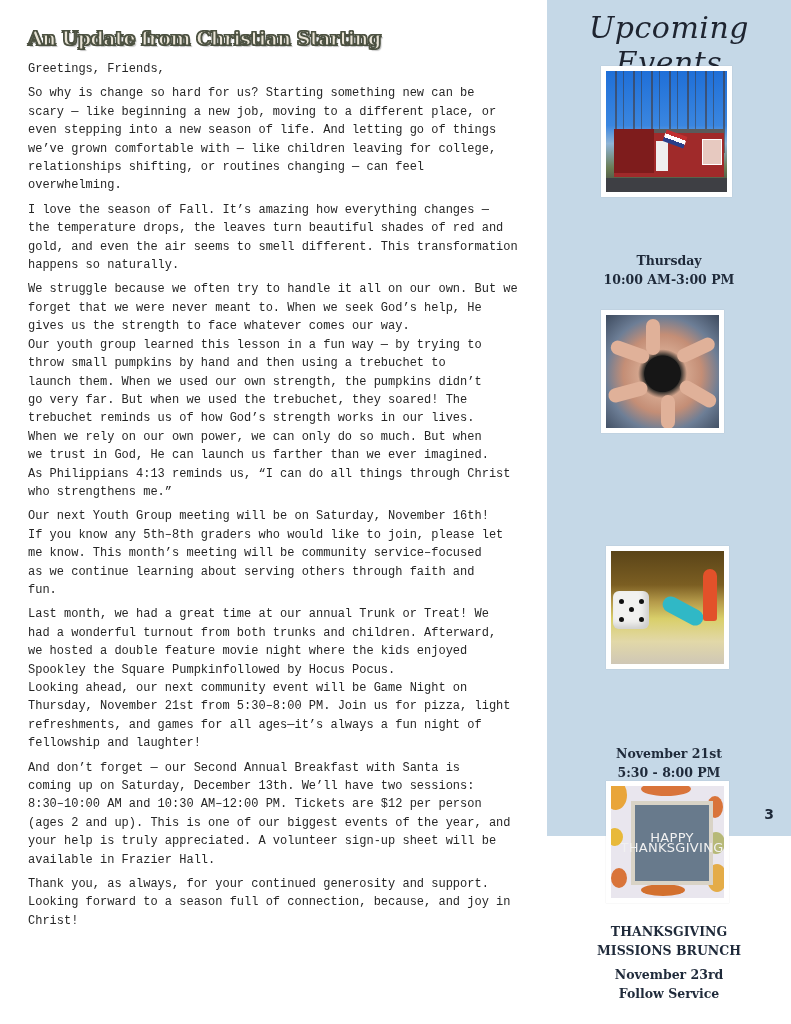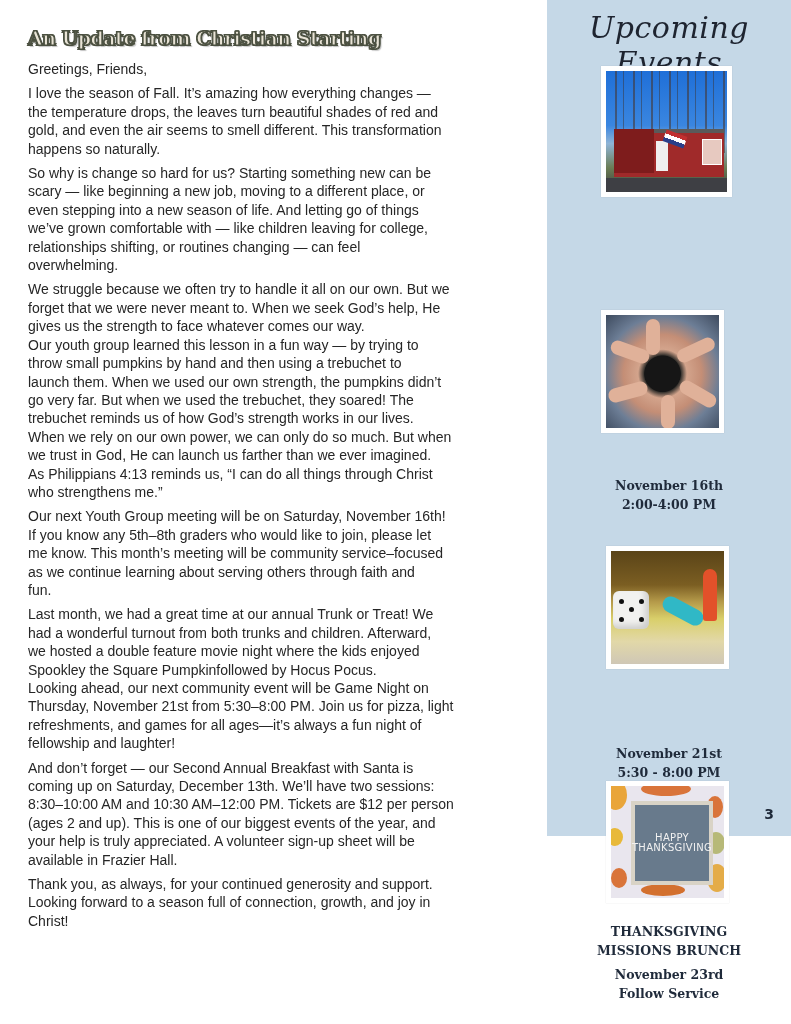--- a/index.html
+++ b/index.html
@@ -16,22 +16,22 @@
     font-family: "DejaVu Serif", serif;
     font-weight: bold; font-size: 19px; line-height: 28px;
     color: #e9e4d6;
     letter-spacing: -0.5px;
     -webkit-text-stroke: 1.2px #4b5040;
     text-shadow: 1px 1px 0 #4b5040, -1px -1px 0 #4b5040, 1px -1px 0 #4b5040, -1px 1px 0 #4b5040, 2px 2px 1px rgba(0,0,0,0.25);
     margin: 0 0 8px 0;
     white-space: nowrap;
   }
   .p {
-    font-family: Liberation Sans, sans-serif;
-    font-size: 14px; line-height: 18.4px;
+    font-family: Liberation Mono, monospace;
+    font-size: 12px; line-height: 18.4px;
     letter-spacing: 0px;
     margin: 0 0 6px 0;
     white-space: pre-line;
     color: #262626;
   }
   .p.greet { margin-bottom: 6px; }
 
   .sidebar {
     position: absolute; left: 547px; top: 0; width: 244px; height: 836px;
     background: #c5d8e7;
@@ -78,38 +78,38 @@
   .game .die { position:absolute; left:2px; top:40px; width:36px; height:38px; background:#f2f2f0; border-radius:6px; box-shadow: inset -4px -4px 6px rgba(0,0,0,0.15); }
   .game .pip { position:absolute; width:5px; height:5px; border-radius:50%; background:#111; }
   .game .pawn-blue { position:absolute; left:50px; top:52px; width:44px; height:16px; background:#30b8c6; border-radius:10px; transform: rotate(28deg); }
   .game .pawn-red { position:absolute; left:92px; top:18px; width:14px; height:52px; background:#e2512a; border-radius:7px 7px 3px 3px; }
 
   
   .img.thanks { background: #e9e6ee; }
   .thanks .deco { position:absolute; border-radius:50%; }
   .thanks .board { position:absolute; left:20px; top:15px; width:74px; height:76px; background:#687a8c; border:4px solid #d9d3c6;
     display:flex; flex-direction:column; align-items:center; justify-content:center;
-    font-family: "DejaVu Sans", sans-serif; font-size: 10px; color: #f1f1f1; line-height: 10px; letter-spacing: 0.3px; }
+    font-family: "DejaVu Sans", sans-serif; font-size: 13px; color: #f1f1f1; line-height: 10px; letter-spacing: 0.3px; }
 </style>
 </head>
 <body>
 
 <div class="main">
   <div class="title">An Update from Christian Starting</div>
   <div class="p greet">Greetings, Friends,</div>
-  <div class="p">I love the season of Fall. It’s amazing how everything changes —
-the temperature drops, the leaves turn beautiful shades of red and
-gold, and even the air seems to smell different. This transformation
-happens so naturally.</div>
   <div class="p">So why is change so hard for us? Starting something new can be
 scary — like beginning a new job, moving to a different place, or
 even stepping into a new season of life. And letting go of things
 we’ve grown comfortable with — like children leaving for college,
 relationships shifting, or routines changing — can feel
 overwhelming.</div>
+  <div class="p">I love the season of Fall. It’s amazing how everything changes —
+the temperature drops, the leaves turn beautiful shades of red and
+gold, and even the air seems to smell different. This transformation
+happens so naturally.</div>
   <div class="p">We struggle because we often try to handle it all on our own. But we
 forget that we were never meant to. When we seek God’s help, He
 gives us the strength to face whatever comes our way.
 Our youth group learned this lesson in a fun way — by trying to
 throw small pumpkins by hand and then using a trebuchet to
 launch them. When we used our own strength, the pumpkins didn’t
 go very far. But when we used the trebuchet, they soared! The
 trebuchet reminds us of how God’s strength works in our lives.
 When we rely on our own power, we can only do so much. But when
 we trust in God, He can launch us farther than we ever imagined.
@@ -128,52 +128,52 @@
 Thursday, November 21st from 5:30–8:00 PM. Join us for pizza, light
 refreshments, and games for all ages—it’s always a fun night of
 fellowship and laughter!</div>
   <div class="p">And don’t forget — our Second Annual Breakfast with Santa is
 coming up on Saturday, December 13th. We’ll have two sessions:
 8:30–10:00 AM and 10:30 AM–12:00 PM. Tickets are $12 per person
 (ages 2 and up). This is one of our biggest events of the year, and
 your help is truly appreciated. A volunteer sign-up sheet will be
 available in Frazier Hall.</div>
   <div class="p">Thank you, as always, for your continued generosity and support.
-Looking forward to a season full of connection, growth, and joy in
+Looking forward to a season full of connection, because, and joy in
 Christ!</div>
 
 </div>
 
 <div class="sidebar">
   <div class="side-title">Upcoming Events</div>
 
   <div class="photo" style="left:54px; top:66px; width:131px; height:131px;">
     <div class="img thrift">
       <div class="trees"></div>
       <div class="barn"></div>
         <div class="barn-front"></div>
       <div class="door"></div>
         <div class="garage"></div>
         <div class="flag"></div>
       <div class="road"></div>
     </div>
   </div>
+  <div class="ev-when" style="top:251px; white-space:pre-line;">Thursday
+10:00 AM-3:00 PM</div>
 
   <div class="photo" style="left:54px; top:310px; width:123px; height:123px;">
     <div class="img youth">
       <div class="hand" style="left:4px; top:30px; transform:rotate(20deg);"></div>
       <div class="hand" style="left:70px; top:28px; transform:rotate(-25deg);"></div>
       <div class="hand" style="left:2px; top:70px; transform:rotate(-15deg);"></div>
       <div class="hand" style="left:72px; top:72px; transform:rotate(30deg);"></div>
       <div class="hand" style="left:40px; top:4px; width:14px; height:36px;"></div>
       <div class="hand" style="left:55px; top:80px; width:14px; height:34px;"></div>
     </div>
   </div>
-  <div class="ev-when" style="top:476px; white-space:pre-line;">November 16th
-2:00-4:00 PM</div>
 
   <div class="photo" style="left:59px; top:546px; width:123px; height:123px;">
     <div class="img game">
       <div class="die">
         <span class="pip" style="left:6px; top:8px;"></span>
         <span class="pip" style="left:16px; top:16px;"></span>
         <span class="pip" style="left:26px; top:8px;"></span>
         <span class="pip" style="left:6px; top:26px;"></span>
         <span class="pip" style="left:26px; top:26px;"></span>
       </div>

